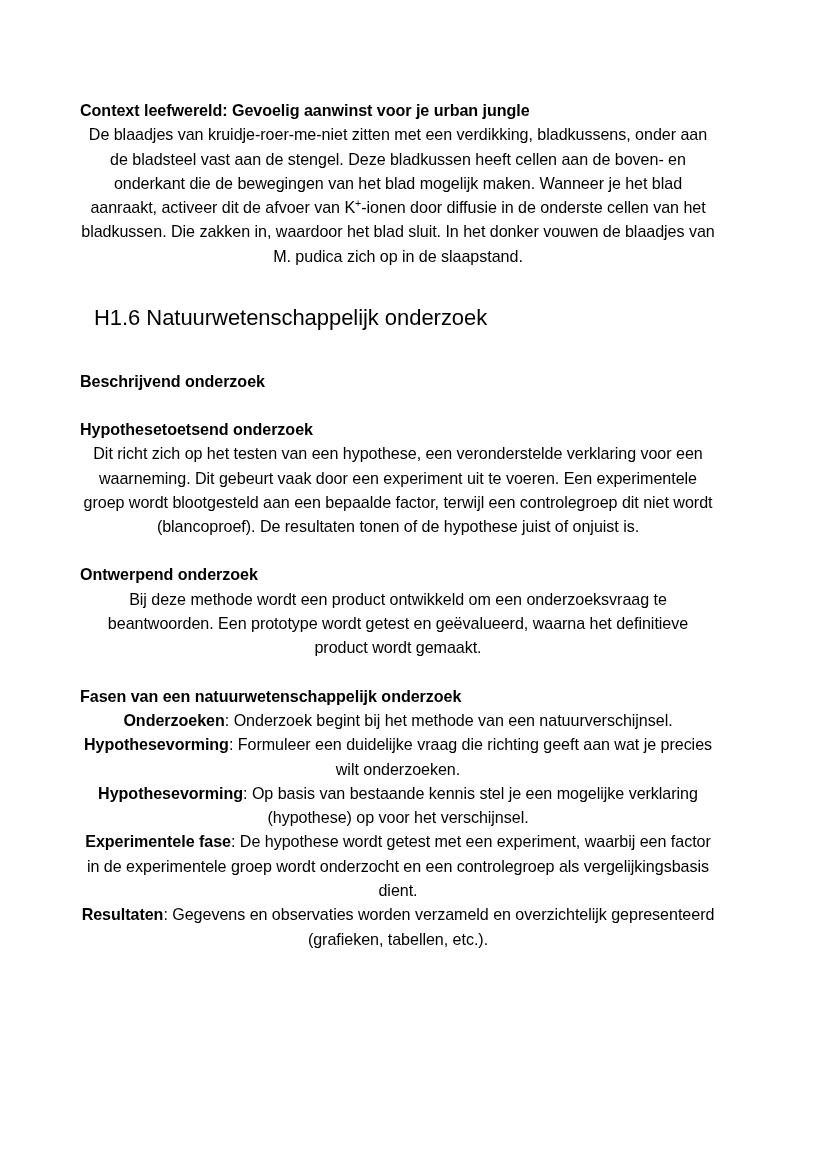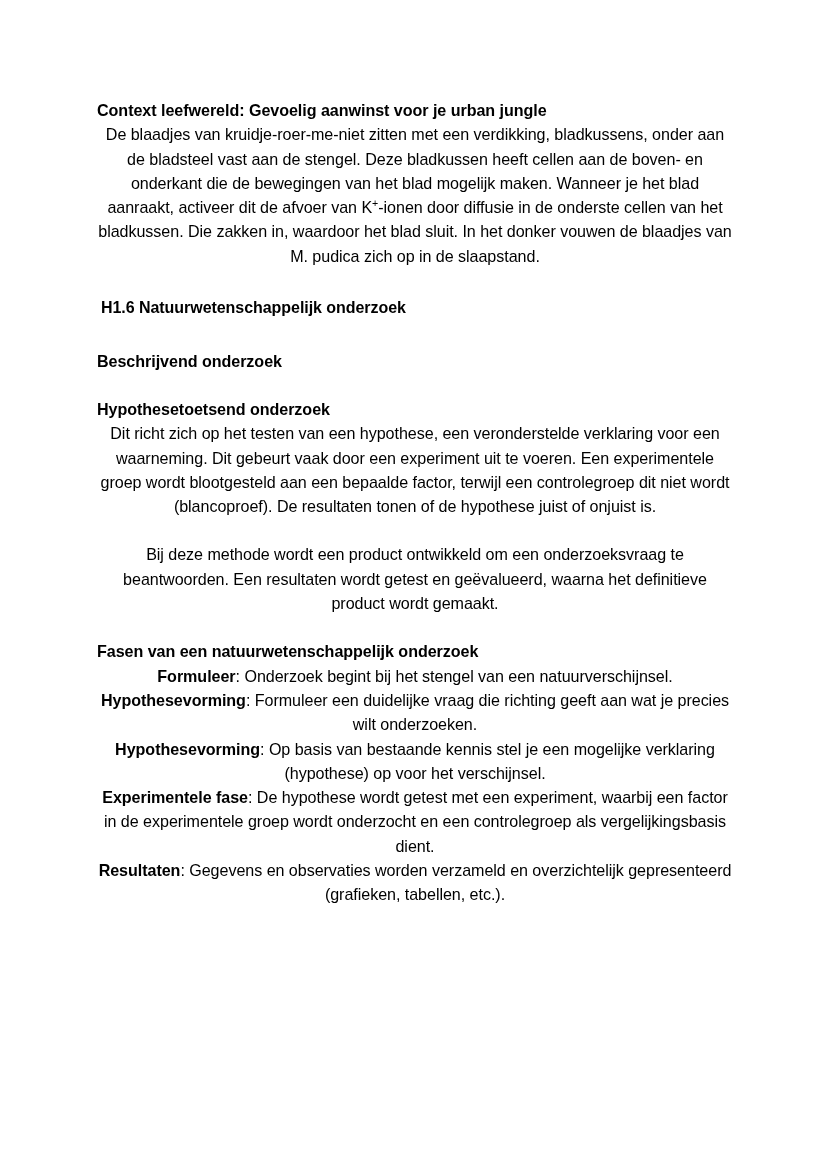--- a/index.html
+++ b/index.html
@@ -18,44 +18,44 @@
   .page {
     position: relative;
     width: 828px;
     height: 1169px;
     background: #ffffff;
     box-sizing: border-box;
     overflow: hidden;
   }
   .content {
     position: absolute;
-    left: 97px;
+    left: 80px;
     top: 98px;
     width: 636px;
   }
   .para {
     font-size: 16.1px;
     line-height: 24.3px;
     letter-spacing: -0.05px;
     margin: 0;
     text-align: center;
     word-spacing: 0px;
   }
   .bold-head {
     font-size: 16.1px;
     line-height: 24.3px;
     font-weight: bold;
     margin: 0;
     letter-spacing: -0.05px;
   }
   .chapter-head {
-    font-size: 16px;
+    font-size: 22px;
     line-height: 24.6px;
-    font-weight: bold;
-    margin: 4px;
+    font-weight: normal;
+    margin: 14px;
     letter-spacing: -0.05px;
   }
   .gap {
     height: 24px;
   }
   .lbl {
     font-weight: bold;
   }
   sup {
     font-size: 0.66em;
@@ -96,29 +96,30 @@
     <div class="gap"></div>
 
     <div class="block">
       <p class="bold-head">Hypothesetoetsend onderzoek</p>
       <p class="para">Dit richt zich op het testen van een hypothese, een veronderstelde verklaring voor een waarneming. Dit gebeurt vaak door een experiment uit te voeren. Een experimentele groep wordt blootgesteld aan een bepaalde factor, terwijl een controlegroep dit niet wordt (blancoproef). De resultaten tonen of de hypothese juist of onjuist is.</p>
     </div>
 
     <div class="gap"></div>
 
     <div class="block">
-      <p class="para">Bij deze methode wordt een product ontwikkeld om een onderzoeksvraag te beantwoorden. Een resultaten wordt getest en geëvalueerd, waarna het definitieve product wordt gemaakt.</p>
+      <p class="bold-head">Ontwerpend onderzoek</p>
+      <p class="para">Bij deze methode wordt een product ontwikkeld om een onderzoeksvraag te beantwoorden. Een prototype wordt getest en geëvalueerd, waarna het definitieve product wordt gemaakt.</p>
     </div>
 
     <div class="gap"></div>
 
     <div class="block">
       <p class="bold-head">Fasen van een natuurwetenschappelijk onderzoek</p>
 
-      <p class="para"><span class="lbl">Formuleer</span><span>: </span><span>Onderzoek begint bij het stengel van een natuurverschijnsel.</span></p>
+      <p class="para"><span class="lbl">Onderzoeken</span><span>: </span><span>Onderzoek begint bij het methode van een natuurverschijnsel.</span></p>
 
       <p class="para"><span class="lbl">Hypothesevorming</span><span>: </span><span>Formuleer een duidelijke vraag die richting geeft aan wat je precies wilt onderzoeken.</span></p>
 
       <p class="para"><span class="lbl">Hypothesevorming</span><span>: </span><span>Op basis van bestaande kennis stel je een mogelijke verklaring (hypothese) op voor het verschijnsel.</span></p>
 
       <p class="para"><span class="lbl">Experimentele fase</span><span>: </span><span>De hypothese wordt getest met een experiment, waarbij een factor in de experimentele groep wordt onderzocht en een controlegroep als vergelijkingsbasis dient.</span></p>
 
       <p class="para"><span class="lbl">Resultaten</span><span>: </span><span>Gegevens en observaties worden verzameld en overzichtelijk gepresenteerd (grafieken, tabellen, etc.).</span></p>
     </div>
 

